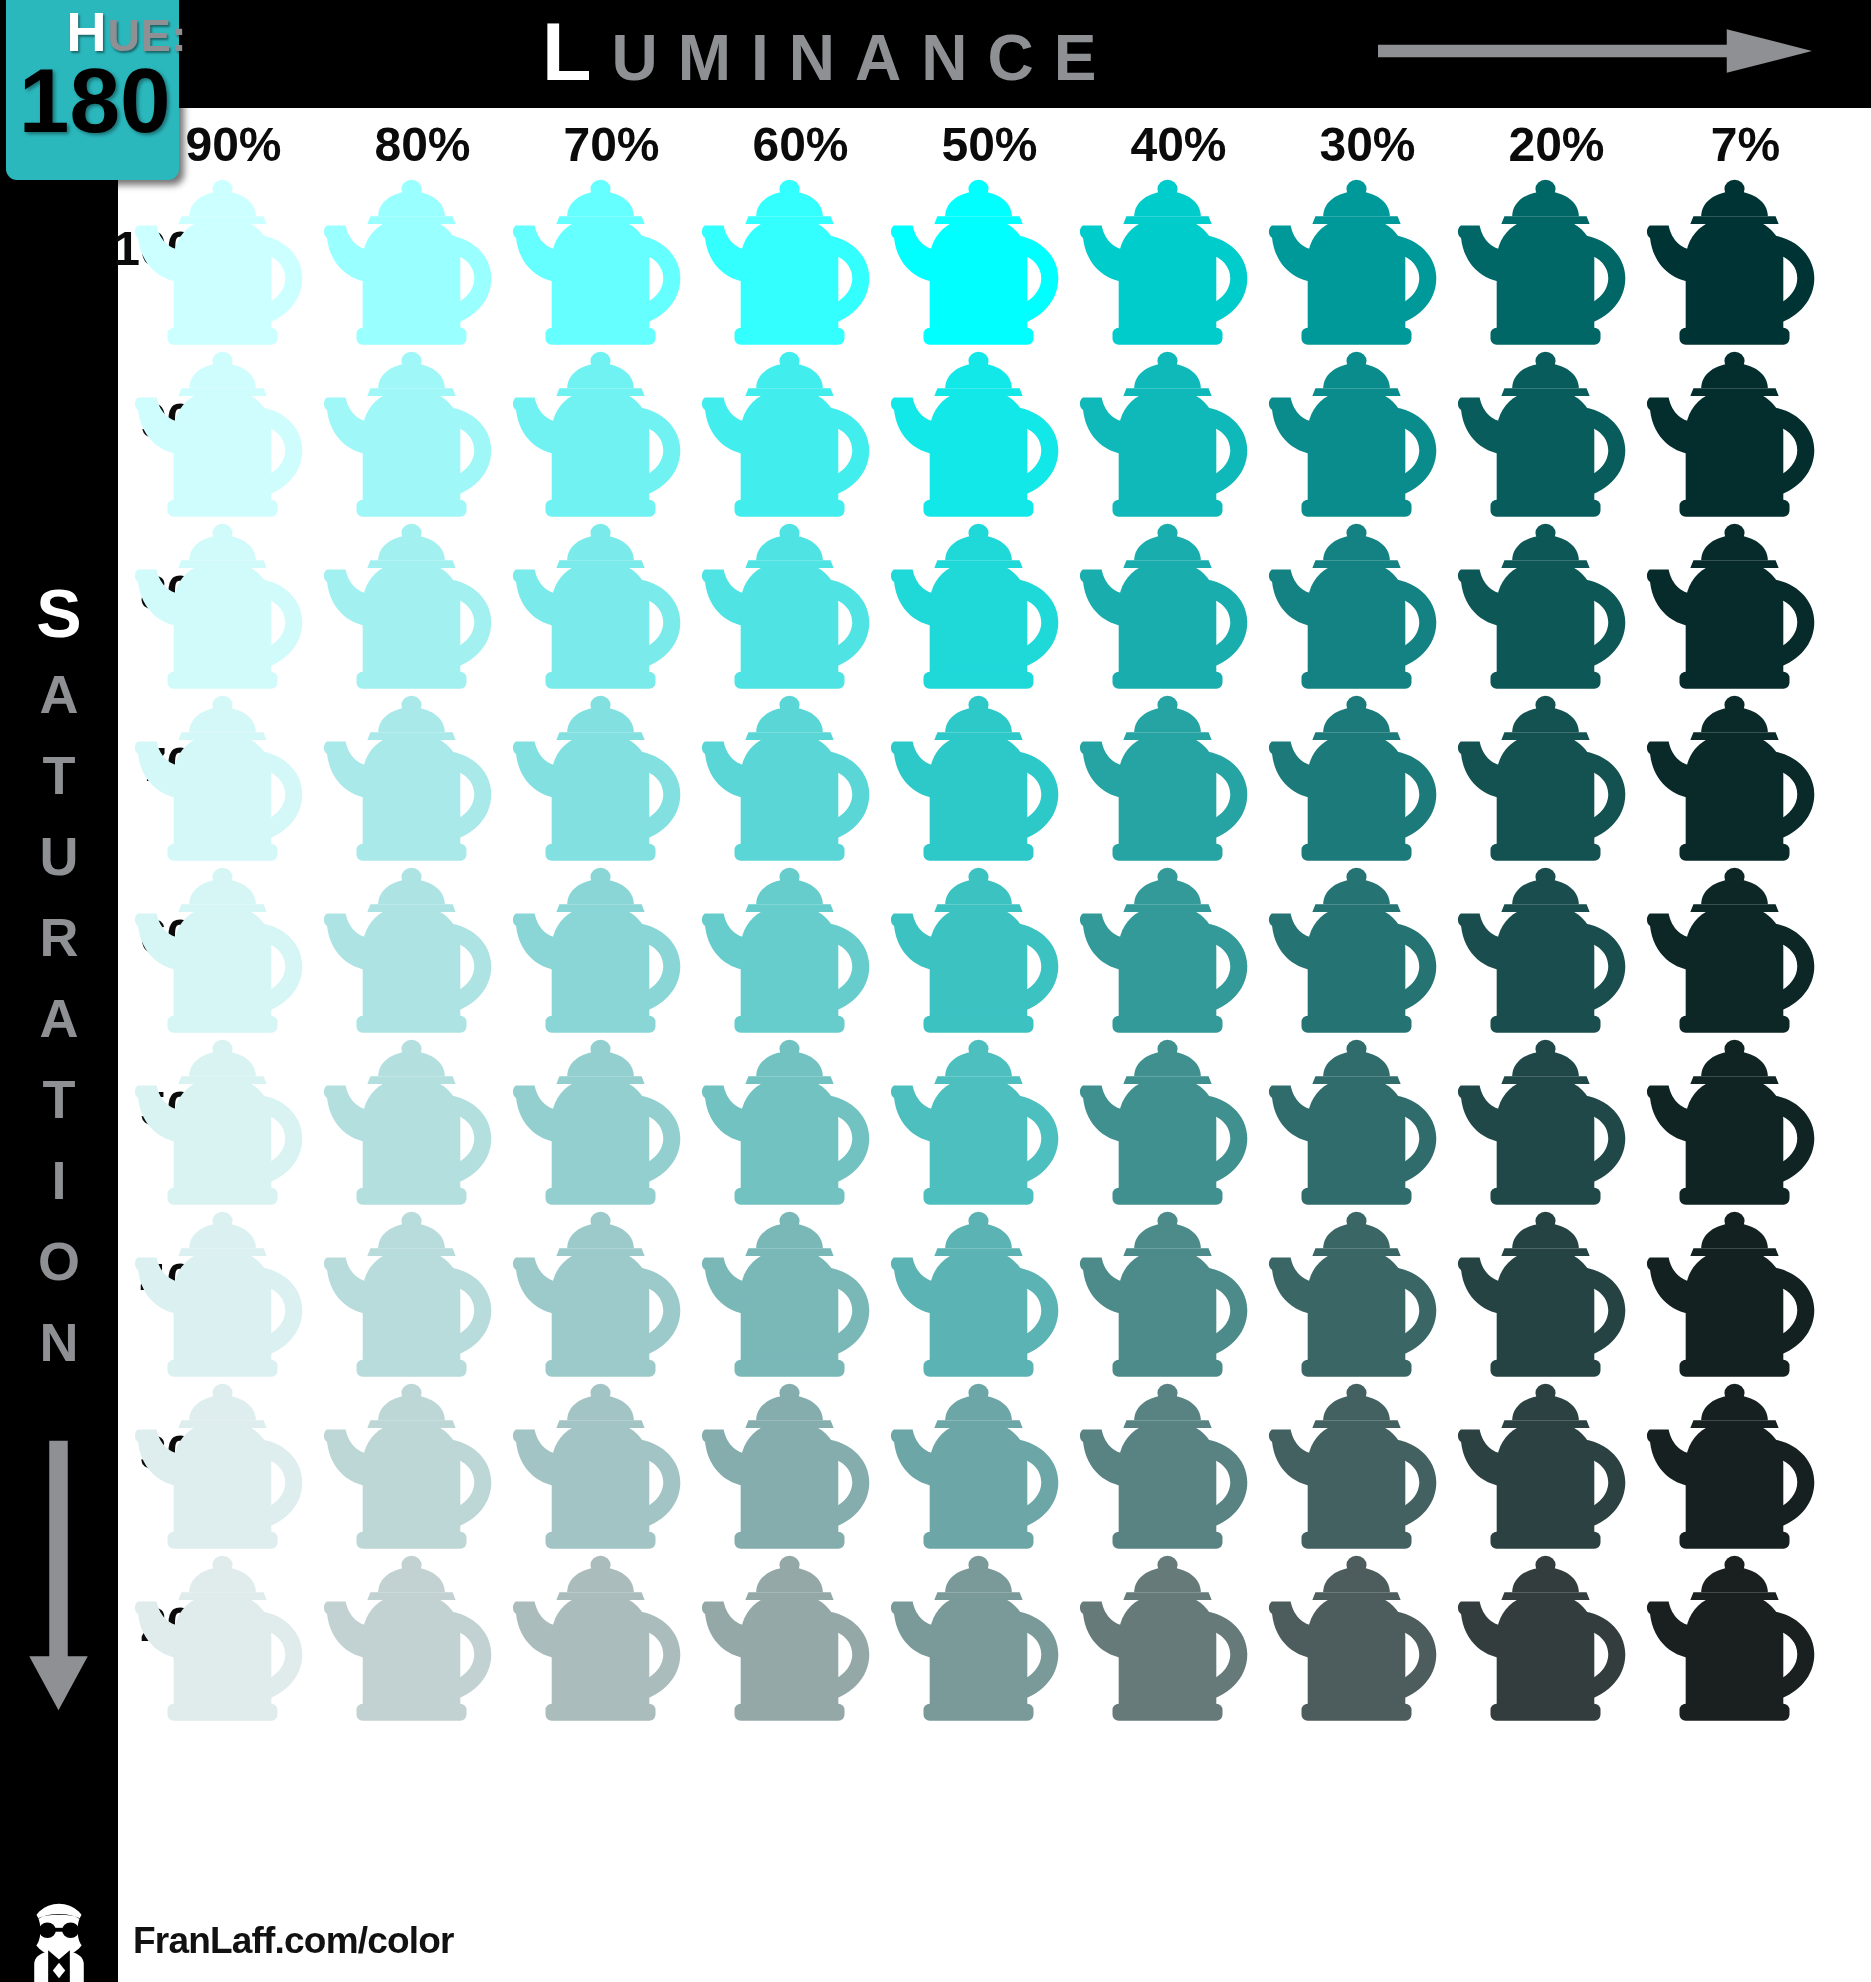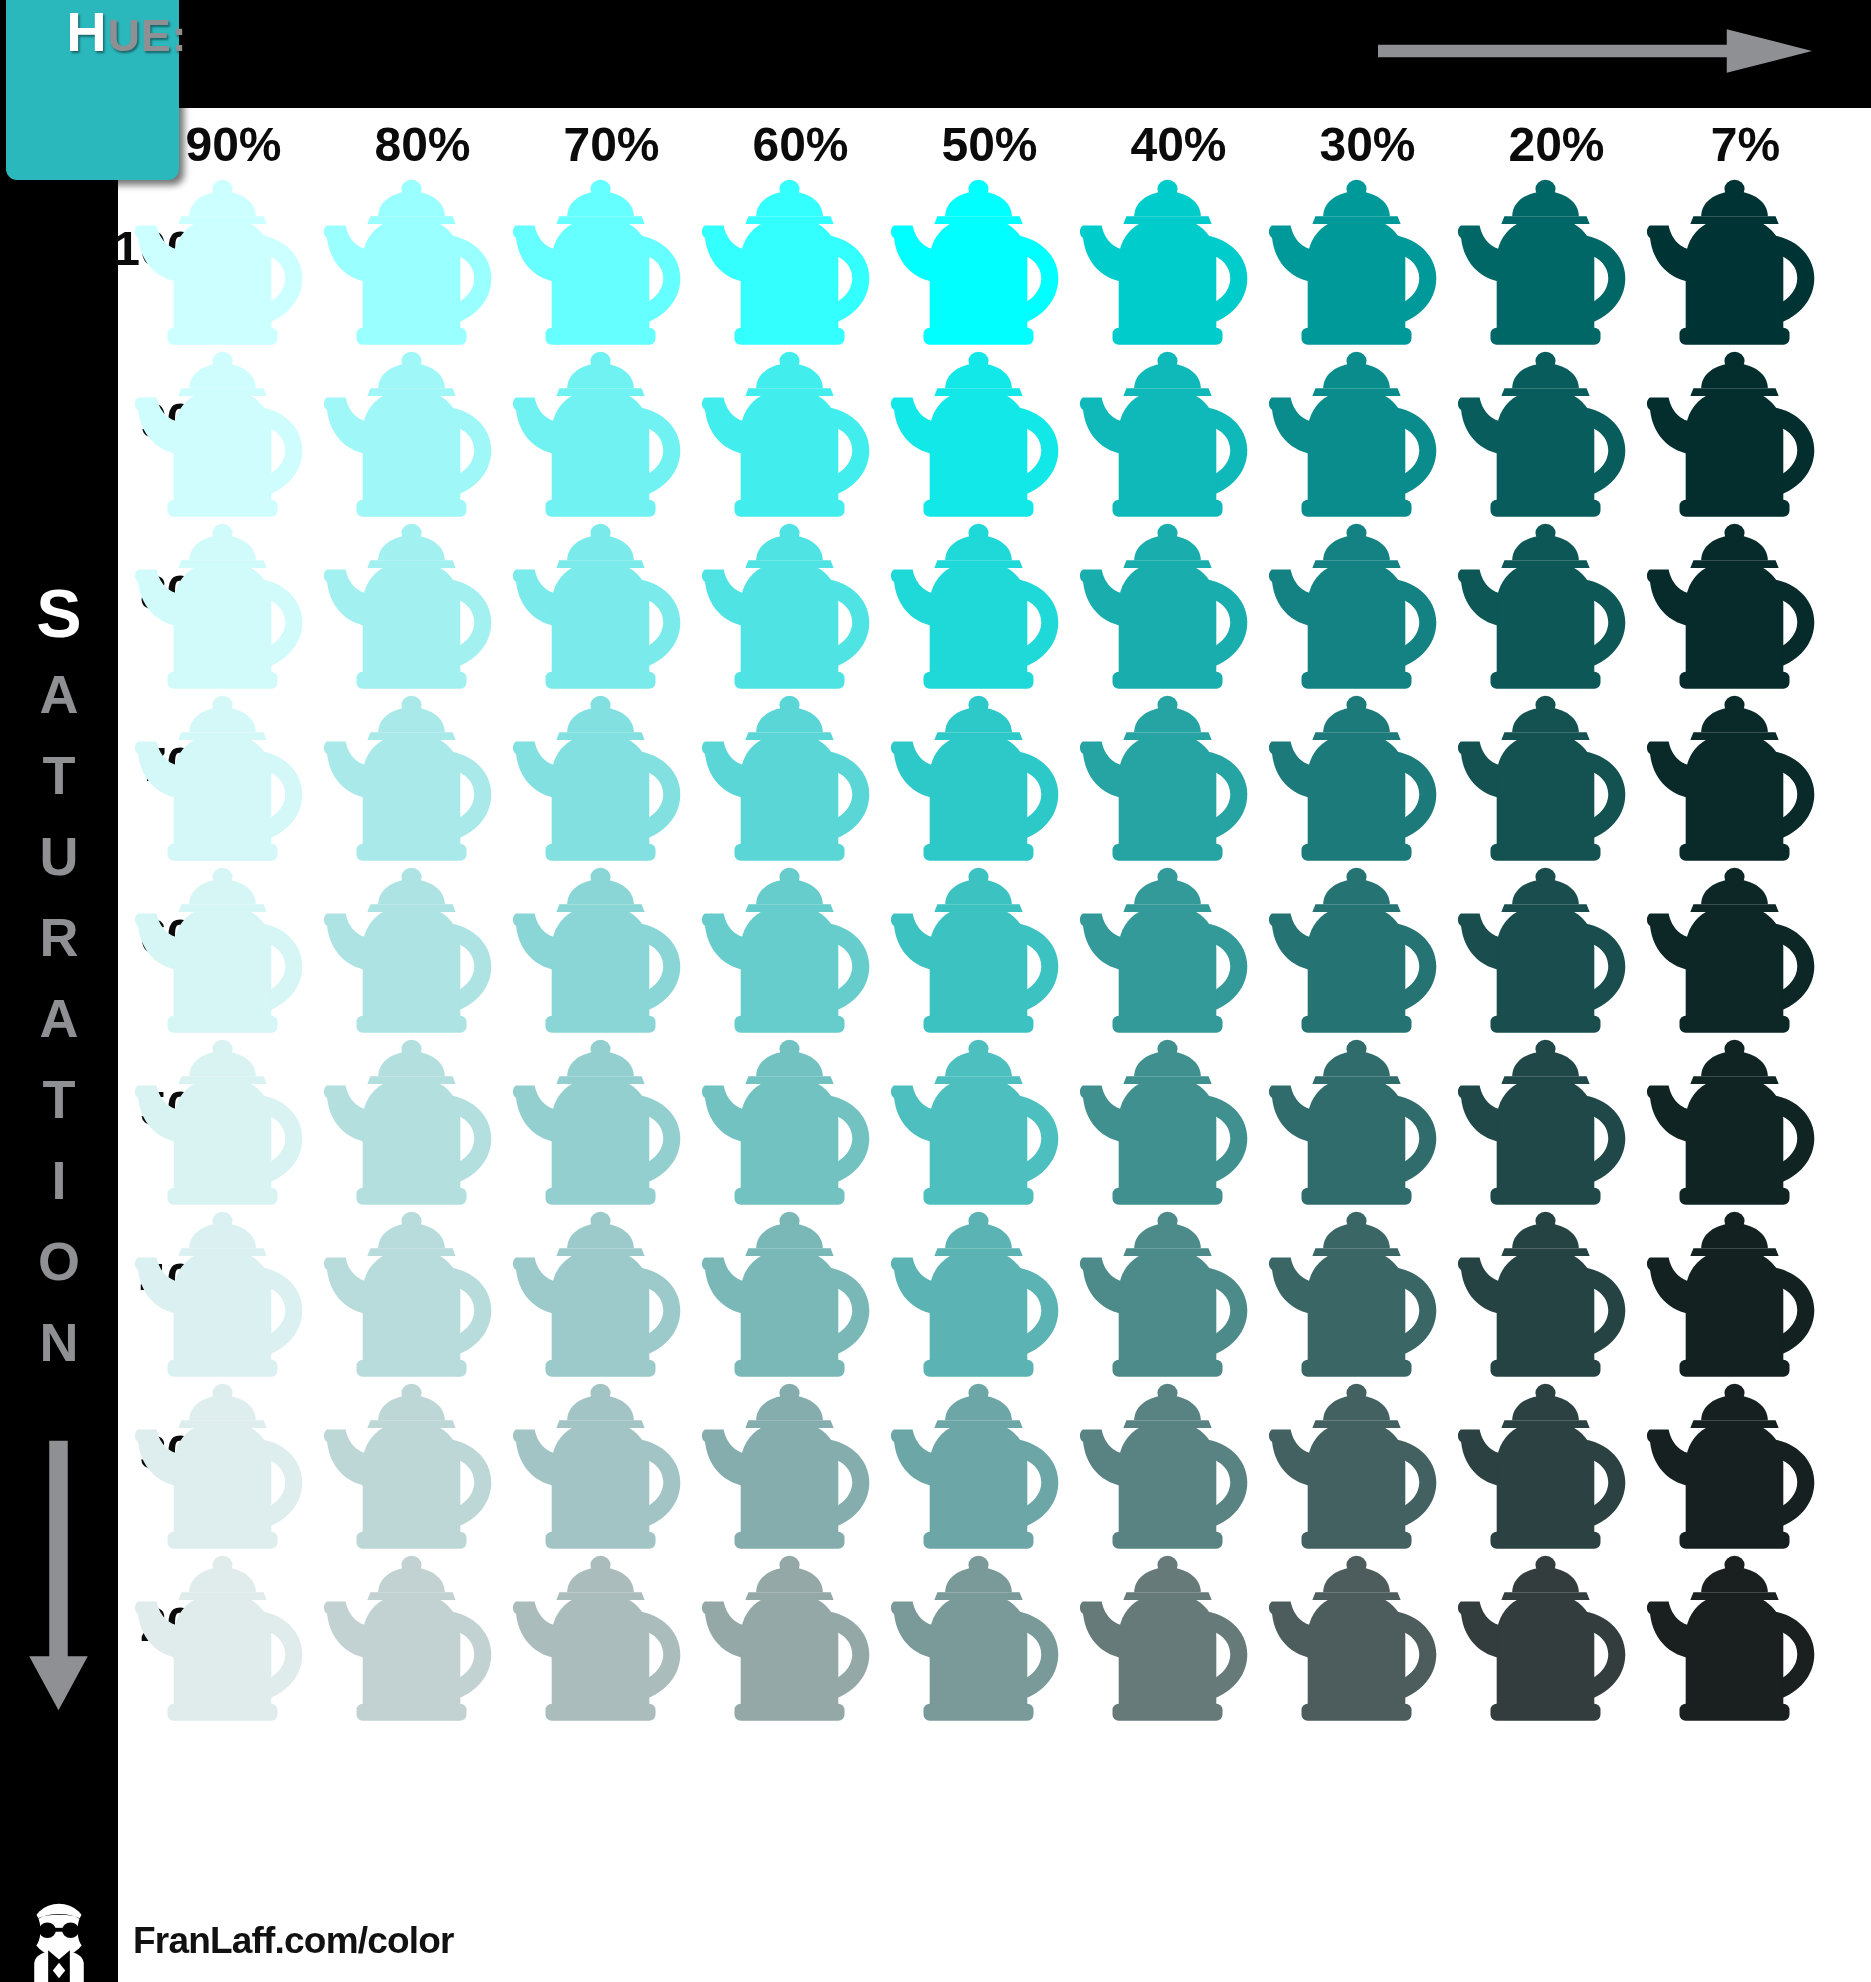--- a/index.html
+++ b/index.html
@@ -104,20 +104,23 @@
     line-height:43px;letter-spacing:-0.8px;
   }
   #avatar-logo{
     position:absolute;left:11px;top:1899px;width:96px;height:84px;
   }
 </style>
 </head>
 <body>
 
 <div id="header-bar">
+  <div id="luminance-title">
+    <span class="cap">L</span><span>UMINANCE</span>
+  </div>
   <svg id="luminance-arrow" viewBox="0 0 560 72">
     <path d="M0 28 L450 28 L450 8 L560 36 L450 64 L450 44 L0 44 Z" fill="#8e9093"></path>
   </svg>
 </div>
 
 <div id="sidebar-bar">
   <div id="saturation-title">
     <span class="ch cap">S</span>
     <span class="ch">A</span>
     <span class="ch">T</span>
@@ -131,20 +134,21 @@
   </div>
   <svg id="saturation-arrow" viewBox="0 0 100 350">
     <path d="M38 0 L62 0 L62 280 L88 280 L50 350 L12 280 L38 280 Z" fill="#8e9093"></path>
   </svg>
 </div>
 
 <div id="hue-badge">
   <div id="hue-badge-label">
     <span class="cap">H</span><span>UE:</span>
   </div>
+  <div id="hue-badge-value">180</div>
 </div>
 
 <div id="grid-panel">
   <div id="col-headers">
       <div class="col-header" style="left: 34px;">90%</div>
       <div class="col-header" style="left: 223px;">80%</div>
       <div class="col-header" style="left: 412px;">70%</div>
       <div class="col-header" style="left: 601px;">60%</div>
       <div class="col-header" style="left: 790px;">50%</div>
       <div class="col-header" style="left: 979px;">40%</div>

